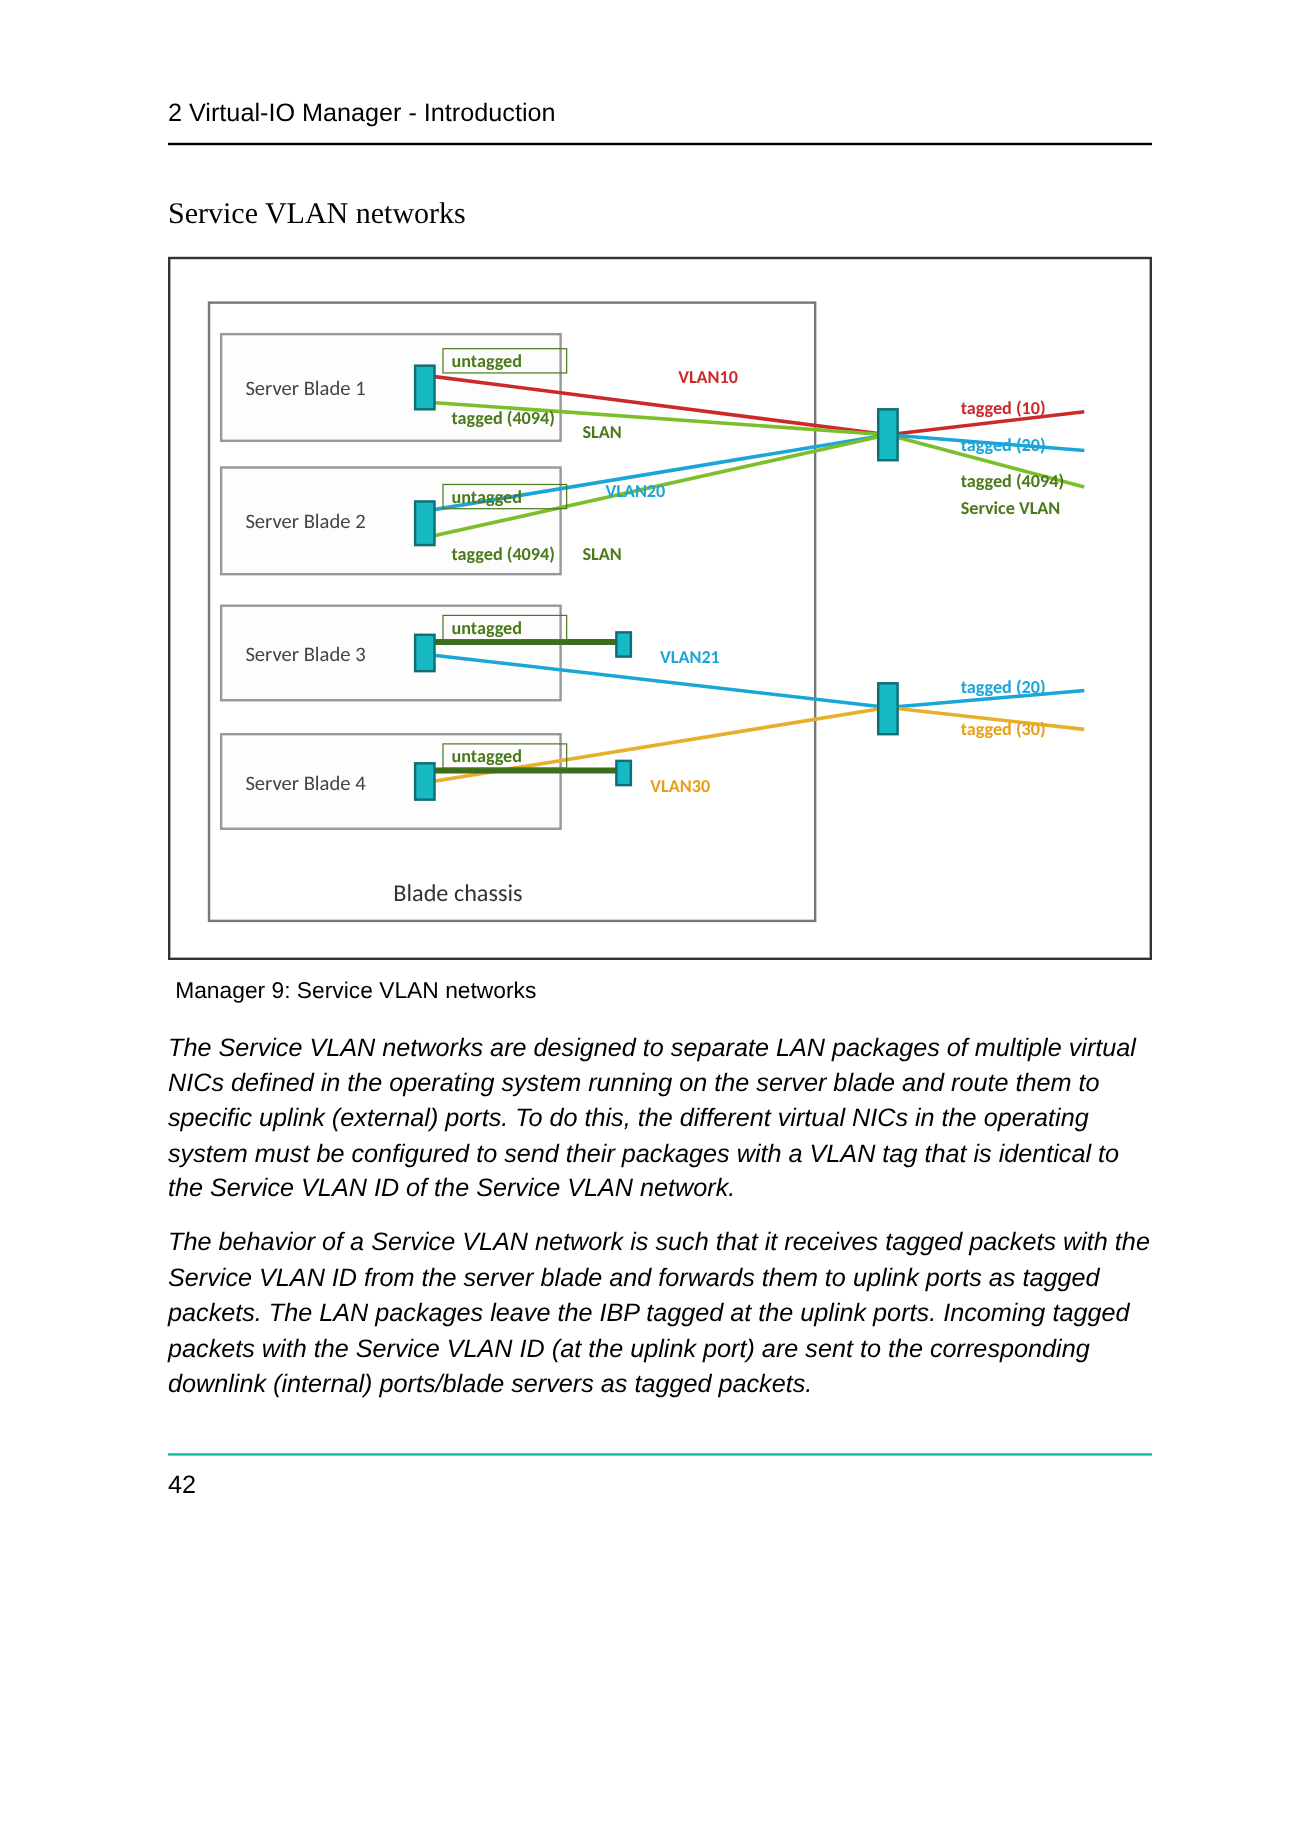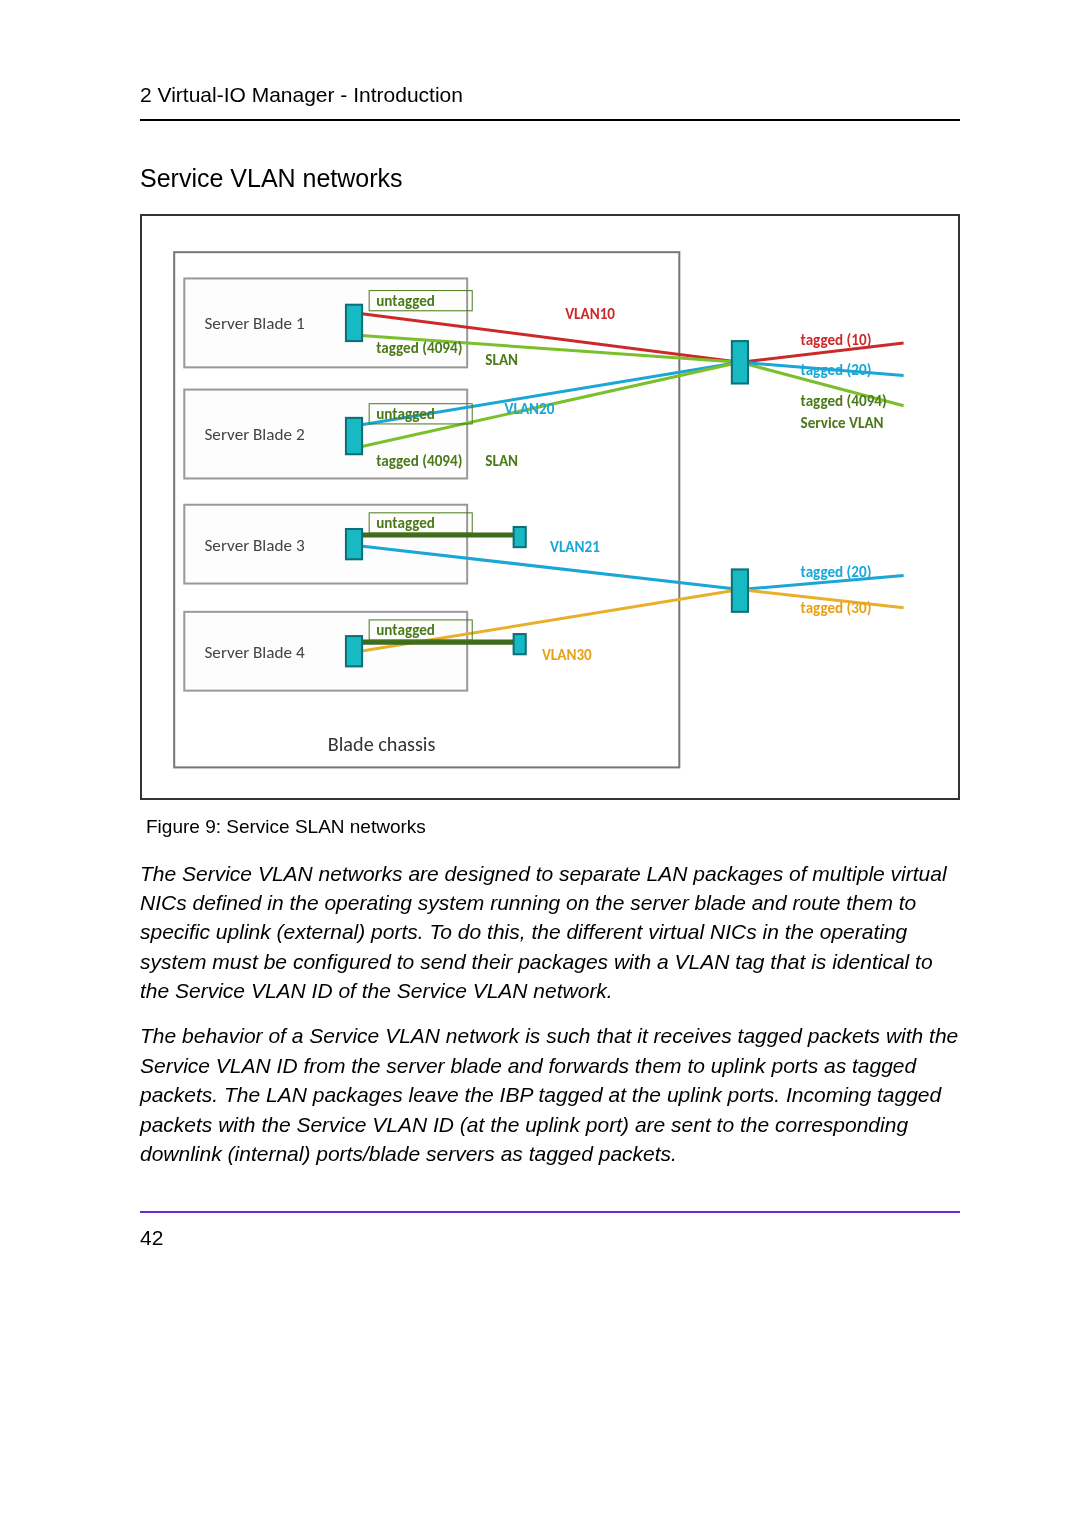--- a/index.html
+++ b/index.html
@@ -20,20 +20,21 @@
   }
   .header-line {
     font-size: 21px;
     padding-bottom: 10px;
     border-bottom: 2px solid #000;
     margin-bottom: 40px;
   }
   .section-title {
     font-size: 25px;
     margin-bottom: 18px;
+    font-family: Liberation Serif, serif;
   }
   .figure-box {
     border: 2px solid #333;
     padding: 18px 14px 18px 14px;
     margin-bottom: 14px;
   }
   .figure-box svg { display: block; }
   .caption {
     font-size: 19px;
     margin: 0 0 18px 6px;
@@ -42,21 +43,21 @@
     font-size: 21px;
     margin: 0 0 16px 0;
     text-align: left;
     font-style: italic;
   }
   .footer {
     position: absolute;
     left: 140px;
     right: 120px;
     bottom: 60px;
-    border-top: 2px solid #6d28d9;
+    border-top: 2px solid #14b8a6;
     padding-top: 10px;
     display: flex;
     justify-content: space-between;
     font-size: 21px;
   }
 </style>
 </head>
 <body>
 
 <div class="page">
@@ -141,21 +142,21 @@
 
       <rect x="570" y="332" width="16" height="42" fill="#17b9c3" stroke="#0d6e75" stroke-width="2"></rect>
       <text x="638" y="340" font-family="Calibri, Arial" font-size="15" font-weight="bold" fill="#1aa6d6">tagged (20)</text>
       <text x="638" y="375" font-family="Calibri, Arial" font-size="15" font-weight="bold" fill="#e8a018">tagged (30)</text>
 
       <rect x="354" y="290" width="12" height="20" fill="#17b9c3" stroke="#0d6e75" stroke-width="2"></rect>
       <rect x="354" y="396" width="12" height="20" fill="#17b9c3" stroke="#0d6e75" stroke-width="2"></rect>
     </svg>
   </div>
 
-  <div class="caption">Figure 9: Service SLAN networks</div>
+  <div class="caption">Manager 9: Service VLAN networks</div>
 
   <p class="para">The Service VLAN networks are designed to separate LAN packages of multiple virtual NICs defined in the operating system running on the server blade and route them to specific uplink (external) ports. To do this, the different virtual NICs in the operating system must be configured to send their packages with a VLAN tag that is identical to the Service VLAN ID of the Service VLAN network.</p>
   <p class="para">The behavior of a Service VLAN network is such that it receives tagged packets with the Service VLAN ID from the server blade and forwards them to uplink ports as tagged packets. The LAN packages leave the IBP tagged at the uplink ports. Incoming tagged packets with the Service VLAN ID (at the uplink port) are sent to the corresponding downlink (internal) ports/blade servers as tagged packets.</p>
 
   <div class="footer">
     <span>42</span>
   </div>
 
 </div>
 

